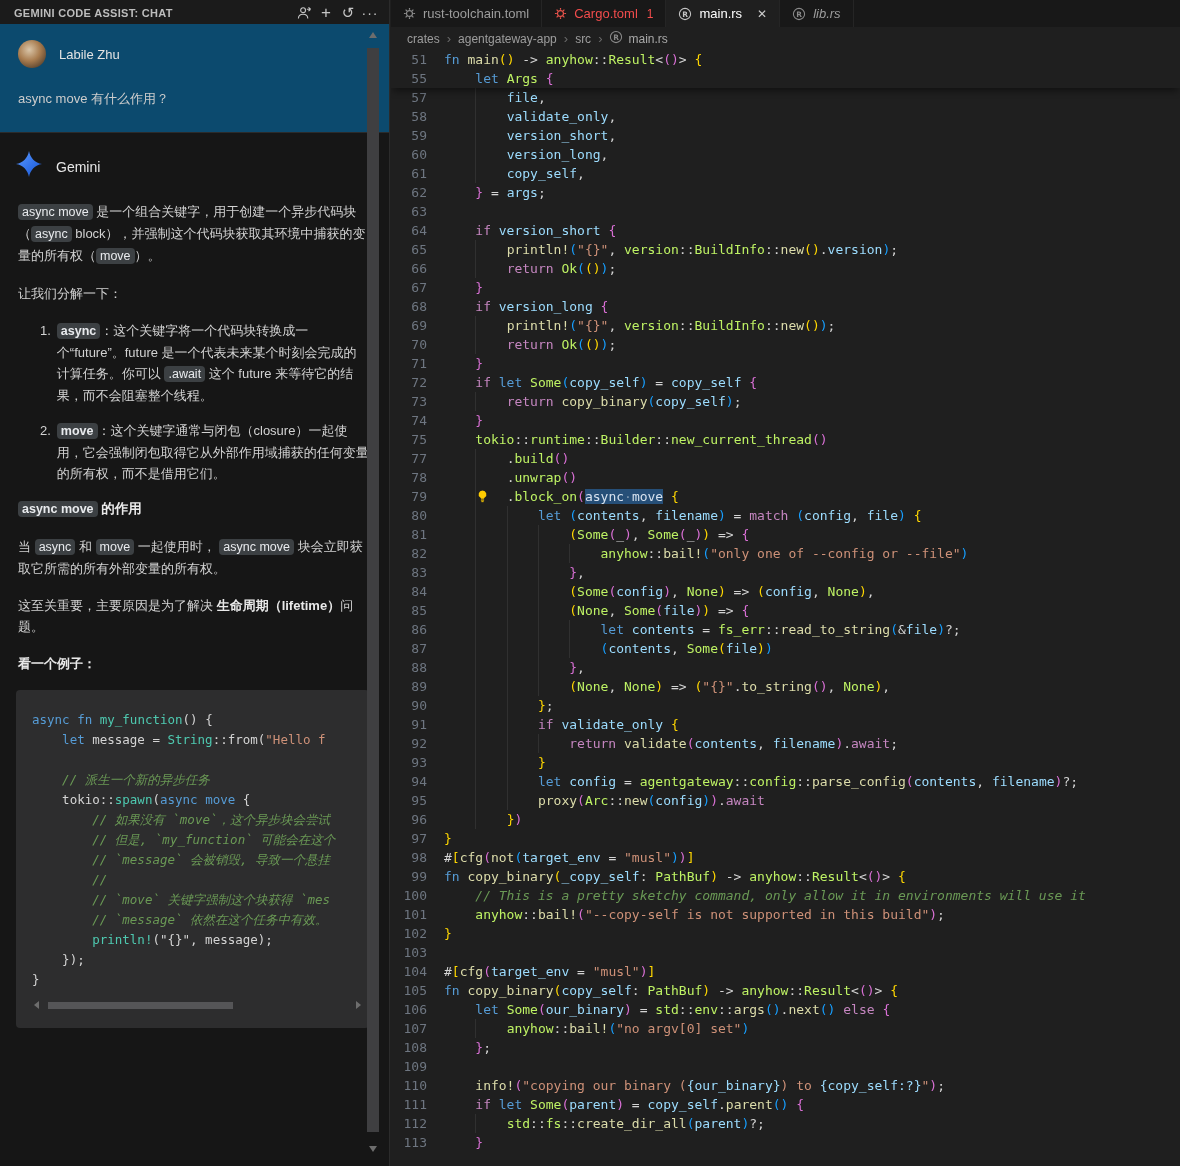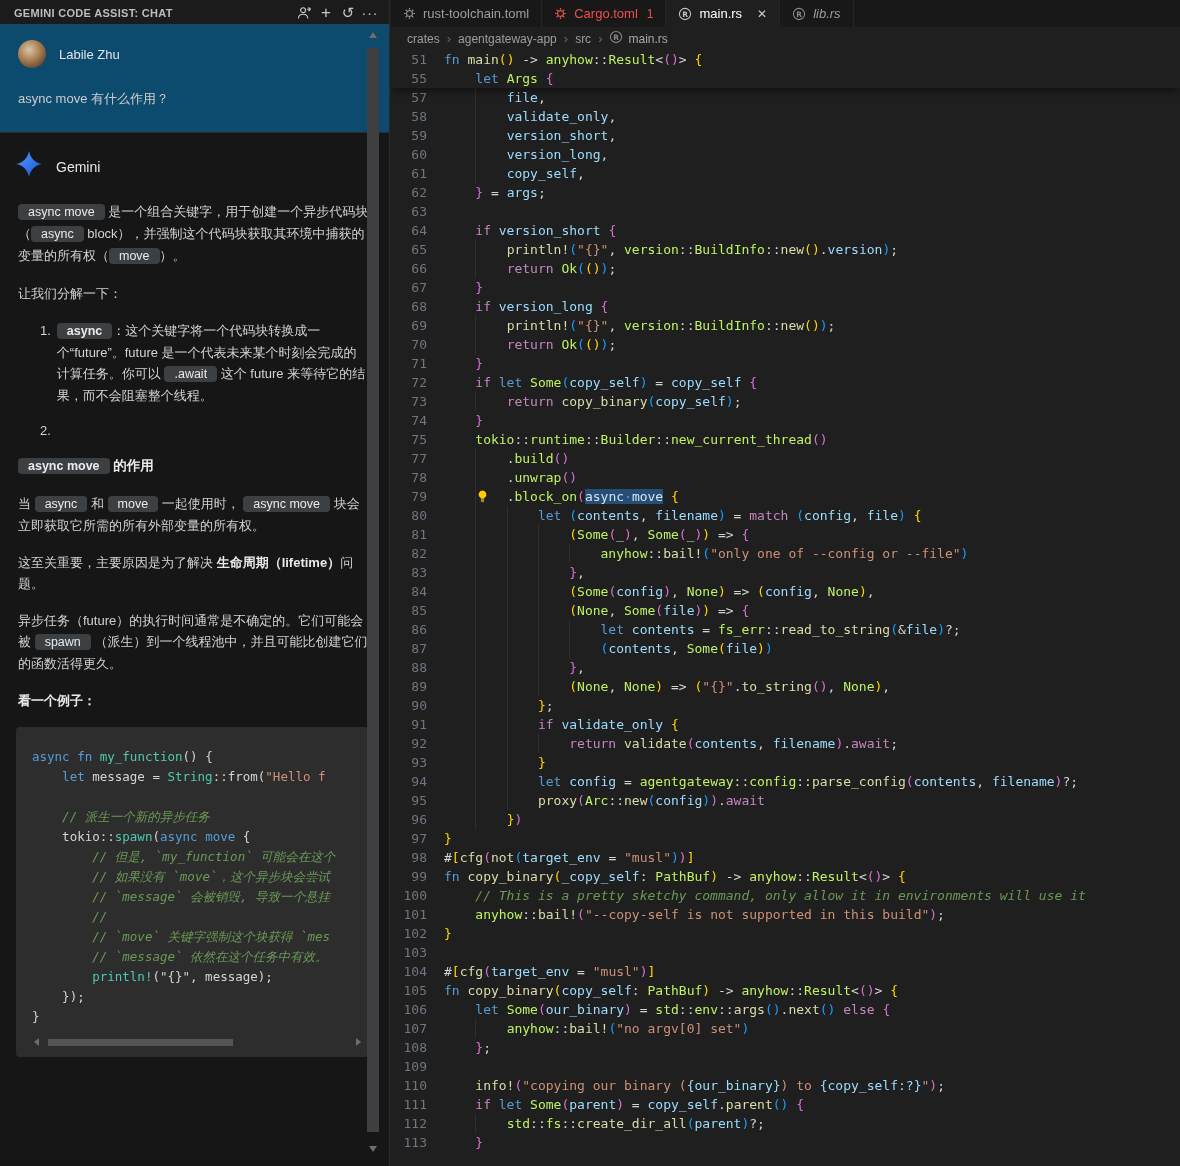--- a/index.html
+++ b/index.html
@@ -26,27 +26,27 @@
 
   .resp { padding:14px 20px 0 16px; color:#d2d2d2; font-size:13px; line-height:21px; }
   .gemini-row { display:flex; align-items:center; gap:14px; margin:4px 0 18px 0; }
   .gemini-name { font-size:14px; color:#e6e6e6; }
   .thinking-row { display:flex; align-items:center; gap:8px; margin:4px 0 16px 2px;
     color:#9f9f9f; font-style:italic; font-size:13px; cursor:pointer; }
   .msg-p { margin:0 0 16px 2px; }
   .msg-h { margin:6px 0 16px 2px; font-size:13.5px; }
   .msg-li { margin:0 0 14px 2px; display:flex; gap:6px; padding-left:22px; }
   .li-num { color:#d2d2d2; flex:0 0 auto; }
-  .seg-chip, .seg-chipb { background:#3c4043; border-radius:4px; padding:1px 10px;
+  .seg-chip, .seg-chipb { background:#3c4043; border-radius:4px; padding:1px 4px;
     font-size:12.5px; color:#e8eaed; white-space:nowrap; }
   .seg-chipb { font-weight:700; }
   .seg-b { font-weight:700; color:#e9e9e9; }
 
   .code-block { position:relative; background:#2d2d2e; border-radius:4px; margin:2px 0 24px 0;
-    padding:20px 0 8px 16px; overflow:hidden; }
+    padding:20px 0 16px 16px; overflow:hidden; }
   .ccl { font-family:"DejaVu Sans Mono","Liberation Mono",monospace; font-size:12.5px;
     line-height:20px; white-space:pre; color:#d4d4d4; }
   .ck-k{color:#569CD6} .ck-t{color:#4EC9B0} .ck-s{color:#CE9178}
   .ck-c{color:#6A9955; font-style:italic} .ck-w{color:#d4d4d4}
   .hbar { position:relative; height:14px; margin:8px 6px 0 0; }
   .hthumb { position:absolute; left:16px; top:4px; width:185px; height:7px; background:#555557; }
   .harrow-l,.harrow-r { position:absolute; top:3px; width:0; height:0;
     border-top:4px solid transparent; border-bottom:4px solid transparent; }
   .harrow-l { left:2px; border-right:5px solid #6d6d6d; }
   .harrow-r { right:2px; border-left:5px solid #6d6d6d; }
@@ -132,34 +132,34 @@
       </div>
       <div id="blocks">
           <div class="msg-p"><span class="seg-chip">async move</span><span> 是一个组合关键字，用于创建一个异步代码块（</span><span class="seg-chip">async</span><span> block），并强制这个代码块获取其环境中捕获的变量的所有权（</span><span class="seg-chip">move</span><span>）。</span></div>
           <div class="msg-p"><span>让我们分解一下：</span></div>
           <div class="msg-li">
             <span class="li-num">1.</span>
             <span><span class="seg-chipb">async</span><span>：这个关键字将一个代码块转换成一个“future”。future 是一个代表未来某个时刻会完成的计算任务。你可以 </span><span class="seg-chip">.await</span><span> 这个 future 来等待它的结果，而不会阻塞整个线程。</span></span>
           </div>
           <div class="msg-li">
             <span class="li-num">2.</span>
+            <span><span class="seg-chipb">move</span><span>：这个关键字通常与闭包（closure）一起使用，它会强制闭包取得它从外部作用域捕获的任何变量的所有权，而不是借用它们。</span></span>
           </div>
           <div class="msg-h"><span class="seg-chipb">async move</span><span class="seg-b"> 的作用</span></div>
           <div class="msg-p"><span>当 </span><span class="seg-chip">async</span><span> 和 </span><span class="seg-chip">move</span><span> 一起使用时， </span><span class="seg-chip">async move</span><span> 块会立即获取它所需的所有外部变量的所有权。</span></div>
           <div class="msg-p"><span>这至关重要，主要原因是为了解决 </span><span class="seg-b">生命周期（lifetime）</span><span>问题。</span></div>
-          <div class="msg-p"><span>异步任务（future）的执行时间通常是不确定的。它们可能会被 </span><span class="seg-chip">spawn</span><span> （派生）到一个线程池中，并且可能比创建它们的函数活得更久。</span></div>
           <div class="msg-p"><span class="seg-b">看一个例子：</span></div>
           <div class="code-block">
             <div class="ccl"><span class="ck-k">async</span><span class="ck-w"> </span><span class="ck-k">fn</span><span class="ck-w"> </span><span class="ck-t">my_function</span><span class="ck-w">() {</span></div>
             <div class="ccl"><span class="ck-w">    </span><span class="ck-k">let</span><span class="ck-w"> message = </span><span class="ck-t">String</span><span class="ck-w">::from(</span><span class="ck-s">"Hello f</span></div>
             <div class="ccl">&nbsp;</div>
             <div class="ccl"><span class="ck-w">    </span><span class="ck-c">// 派生一个新的异步任务</span></div>
             <div class="ccl"><span class="ck-w">    tokio::</span><span class="ck-t">spawn</span><span class="ck-w">(</span><span class="ck-k">async</span><span class="ck-w"> </span><span class="ck-k">move</span><span class="ck-w"> {</span></div>
+            <div class="ccl"><span class="ck-w">        </span><span class="ck-c">// 如果没有 `move`，这个异步块会尝试</span></div>
             <div class="ccl"><span class="ck-w">        </span><span class="ck-c">// 但是, `my_function` 可能会在这个</span></div>
-            <div class="ccl"><span class="ck-w">        </span><span class="ck-c">// 如果没有 `move`，这个异步块会尝试</span></div>
             <div class="ccl"><span class="ck-w">        </span><span class="ck-c">// `message` 会被销毁, 导致一个悬挂</span></div>
             <div class="ccl"><span class="ck-w">        </span><span class="ck-c">//</span></div>
             <div class="ccl"><span class="ck-w">        </span><span class="ck-c">// `move` 关键字强制这个块获得 `mes</span></div>
             <div class="ccl"><span class="ck-w">        </span><span class="ck-c">// `message` 依然在这个任务中有效。</span></div>
             <div class="ccl"><span class="ck-w">        </span><span class="ck-t">println!</span><span class="ck-w">("{}", message);</span></div>
             <div class="ccl"><span class="ck-w">    });</span></div>
             <div class="ccl"><span class="ck-w">}</span></div>
             <div class="hbar">
               <div class="harrow-l"></div>
               <div class="hthumb"></div>

